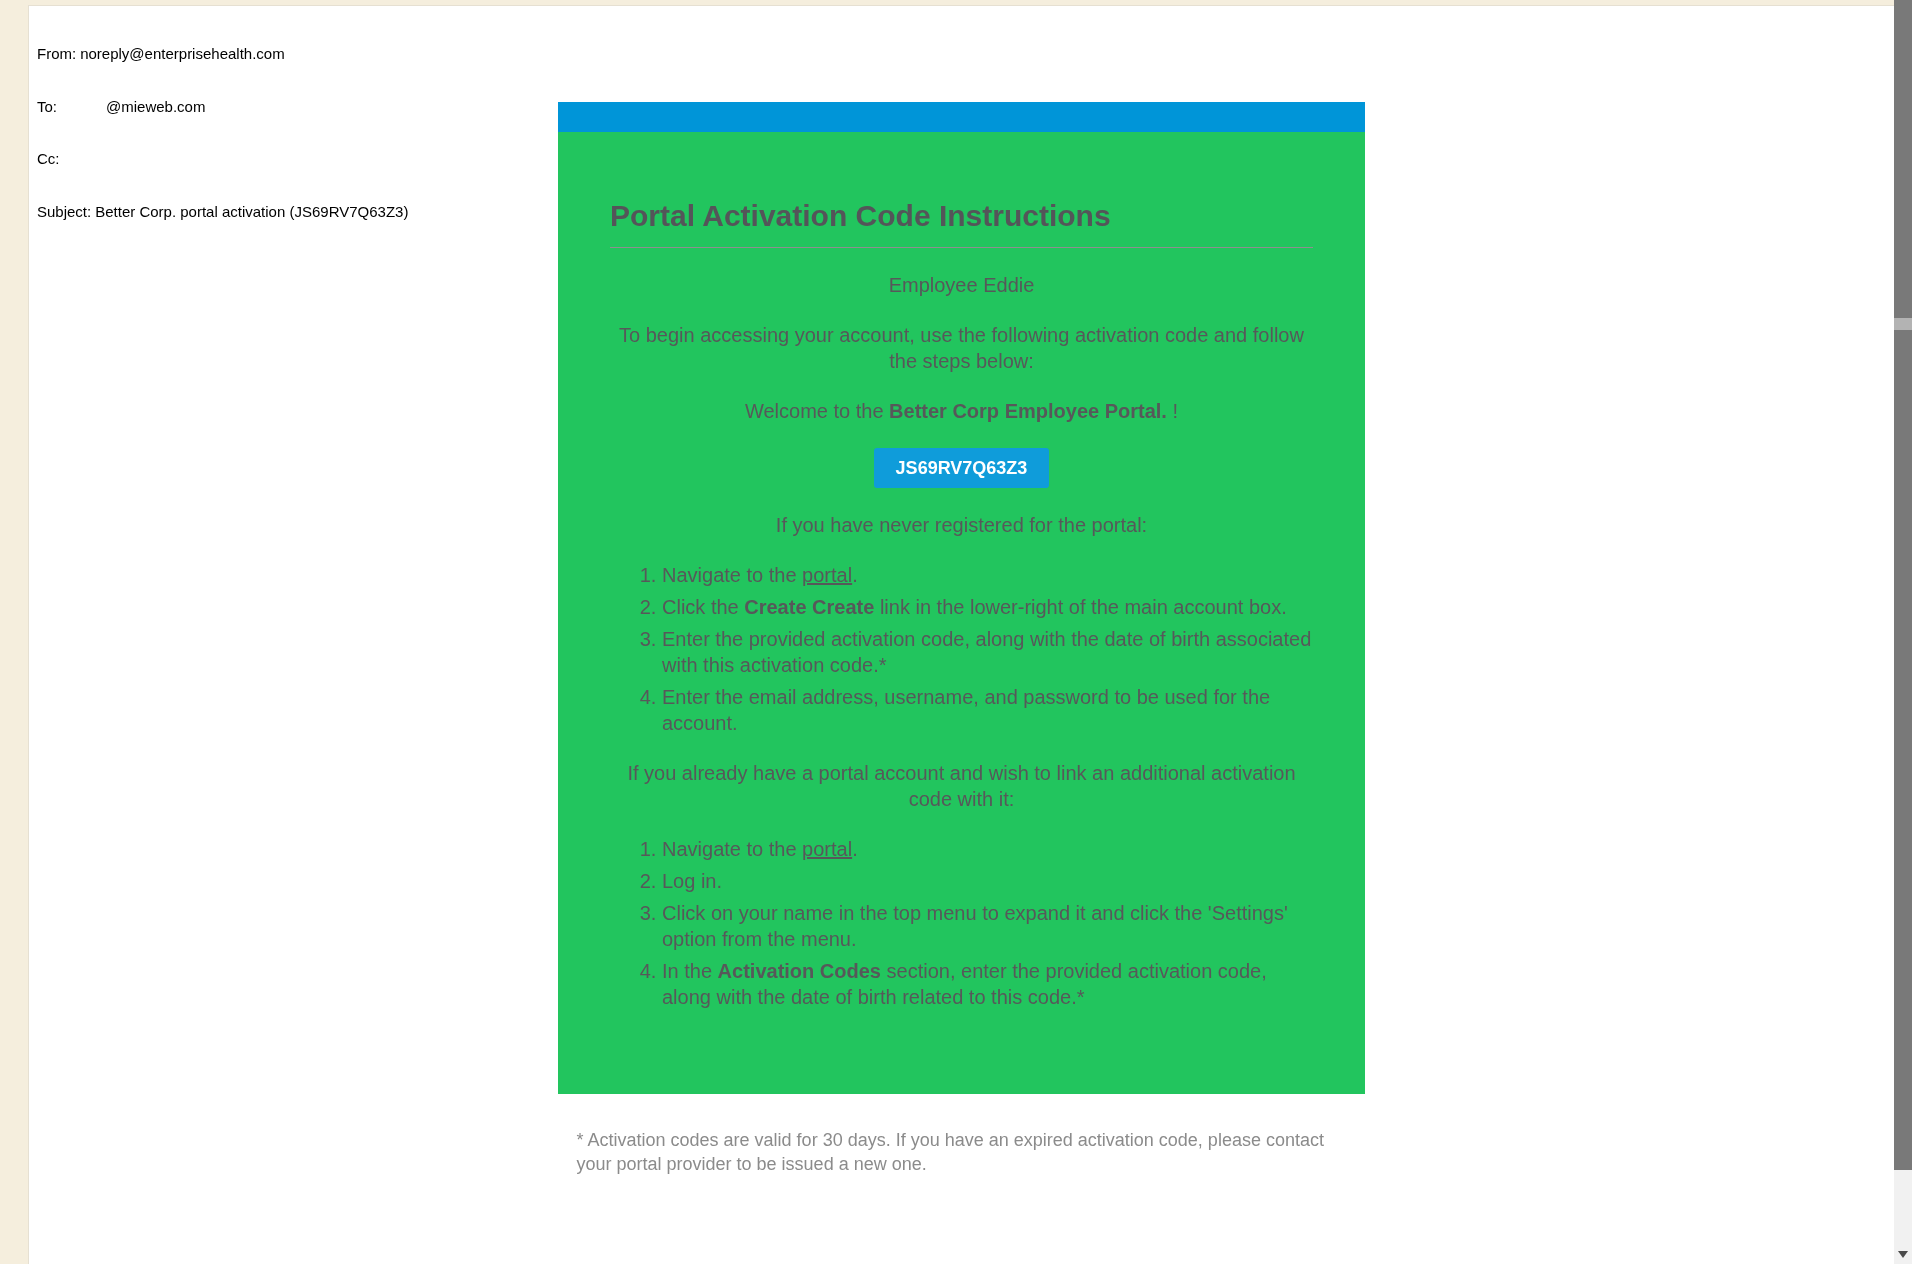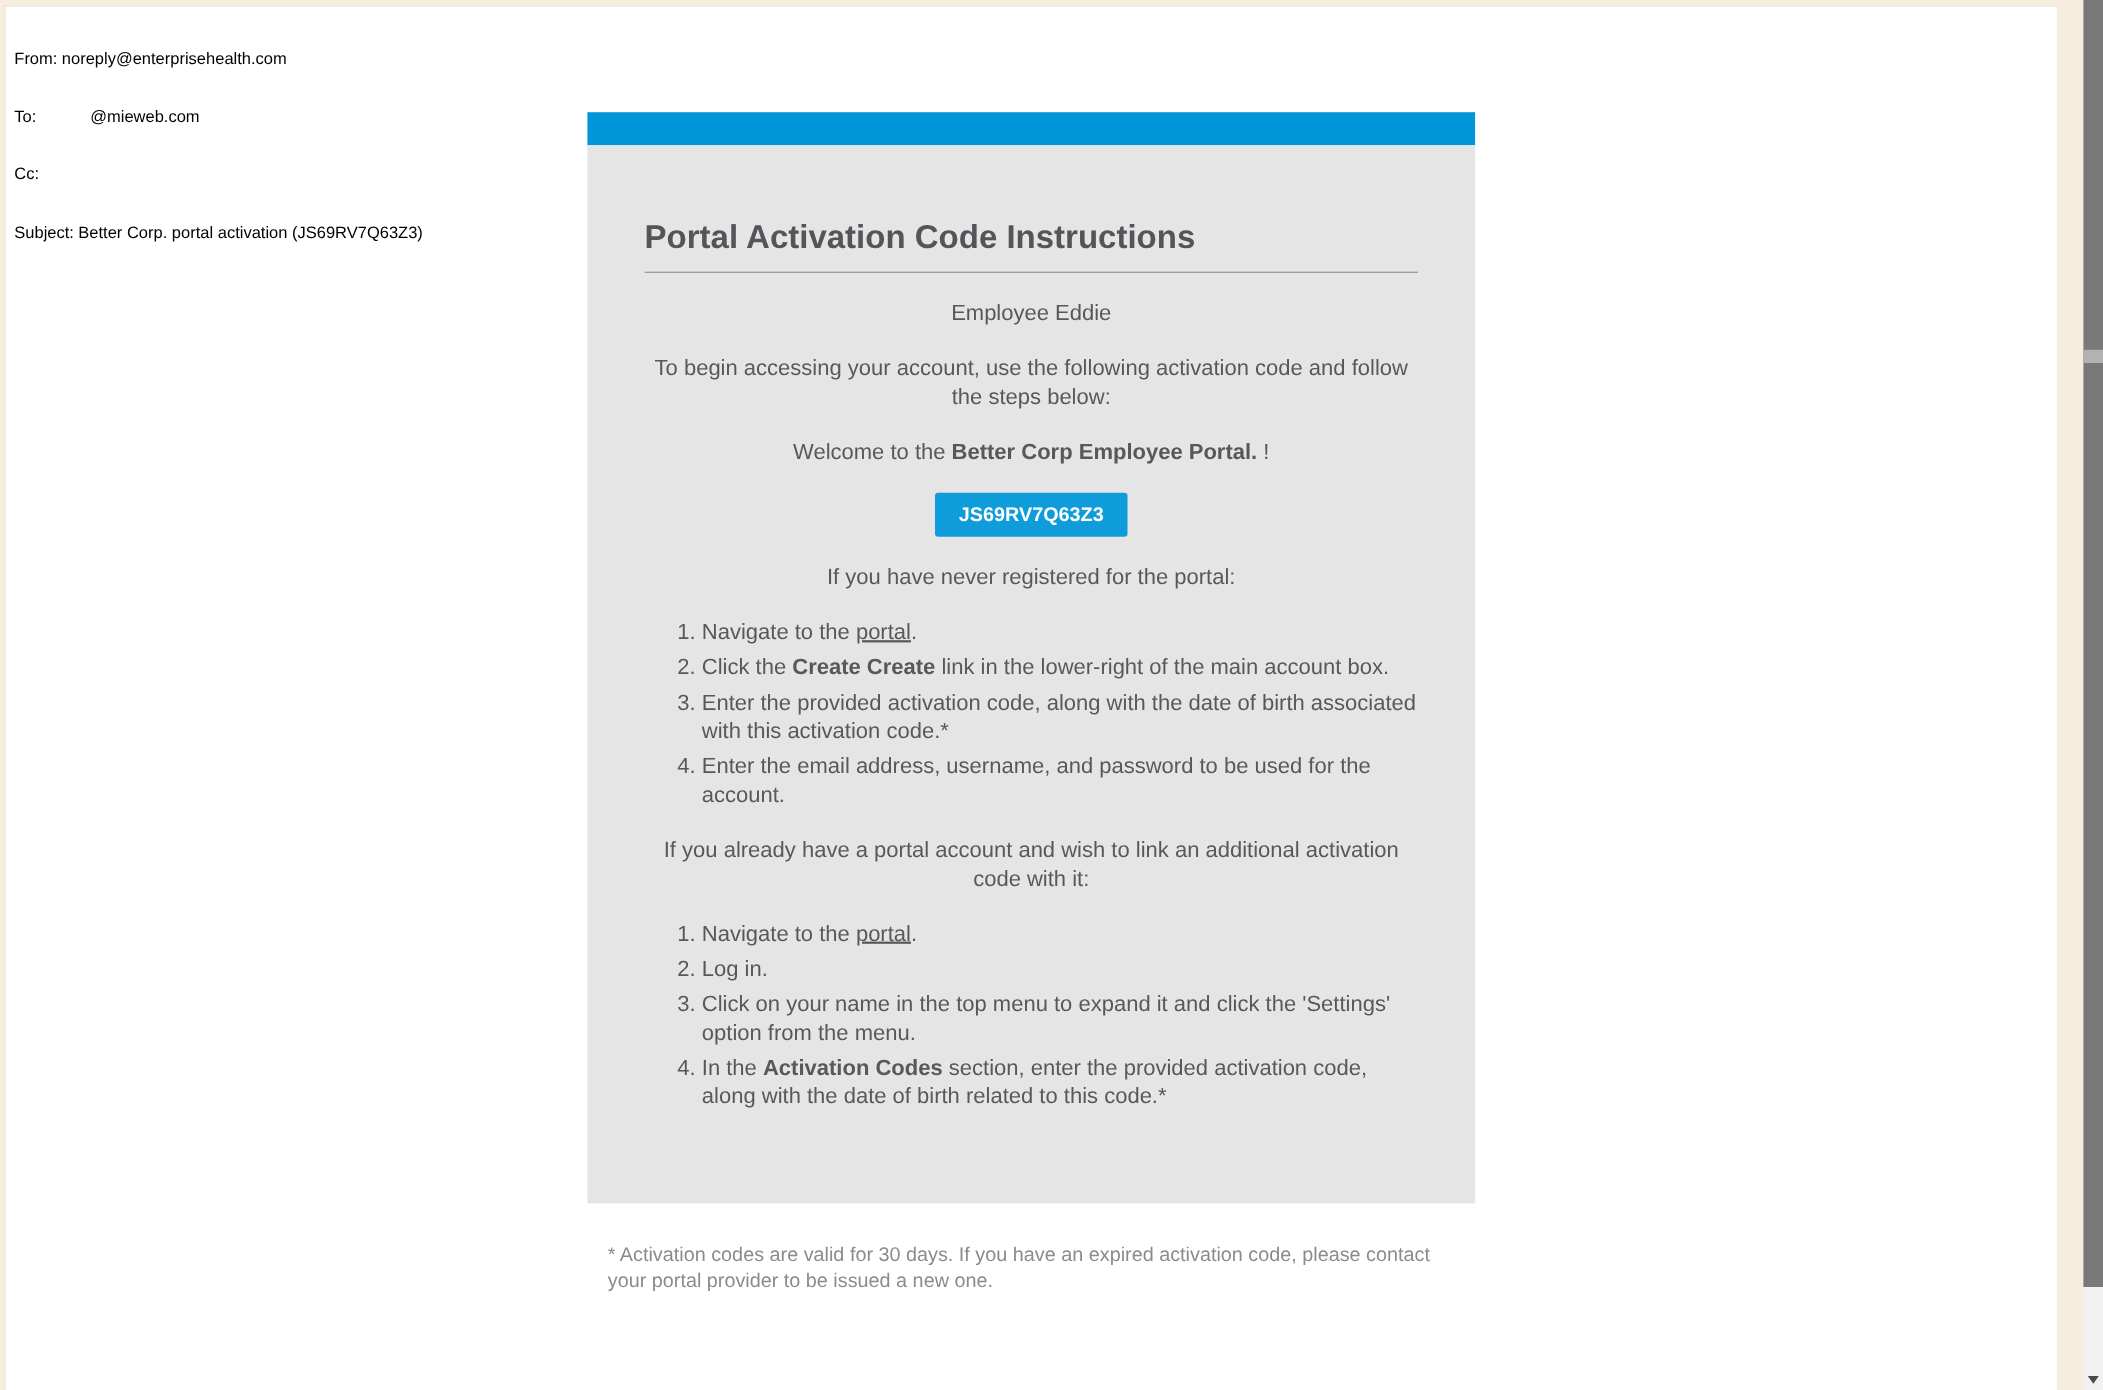--- a/index.html
+++ b/index.html
@@ -8,21 +8,21 @@
     width: 1912px; height: 1264px;
     background: #f5eedd;
     font-family: "Liberation Sans", sans-serif;
     position: relative;
     overflow: hidden;
   }
 
   
   .page {
     position: absolute;
-    left: 4px; top: 5px;
+    left: 28px; top: 5px;
     width: 1866px; height: 1259px;
     background: #ffffff;
     border-left: 1px solid #e6e0d2;
     border-top: 1px solid #e6e0d2;
   }
 
   
   .email-headers {
     position: absolute;
     left: 8px; top: 4px;
@@ -37,21 +37,21 @@
   
   .card {
     width: 807px;
     margin: 96px auto 0 auto;
   }
   .card-bar {
     height: 30px;
     background: #0095d8;
   }
   .card-body {
-    background: #e5e5e5;
+    background: #22c55e;
     padding: 0 52px 60px 52px;
     color: #57585a;
     font-size: 20px;
     line-height: 26px;
   }
   .card-body h1 {
     font-size: 30px;
     line-height: 36px;
     font-weight: bold;
     color: #545559;

